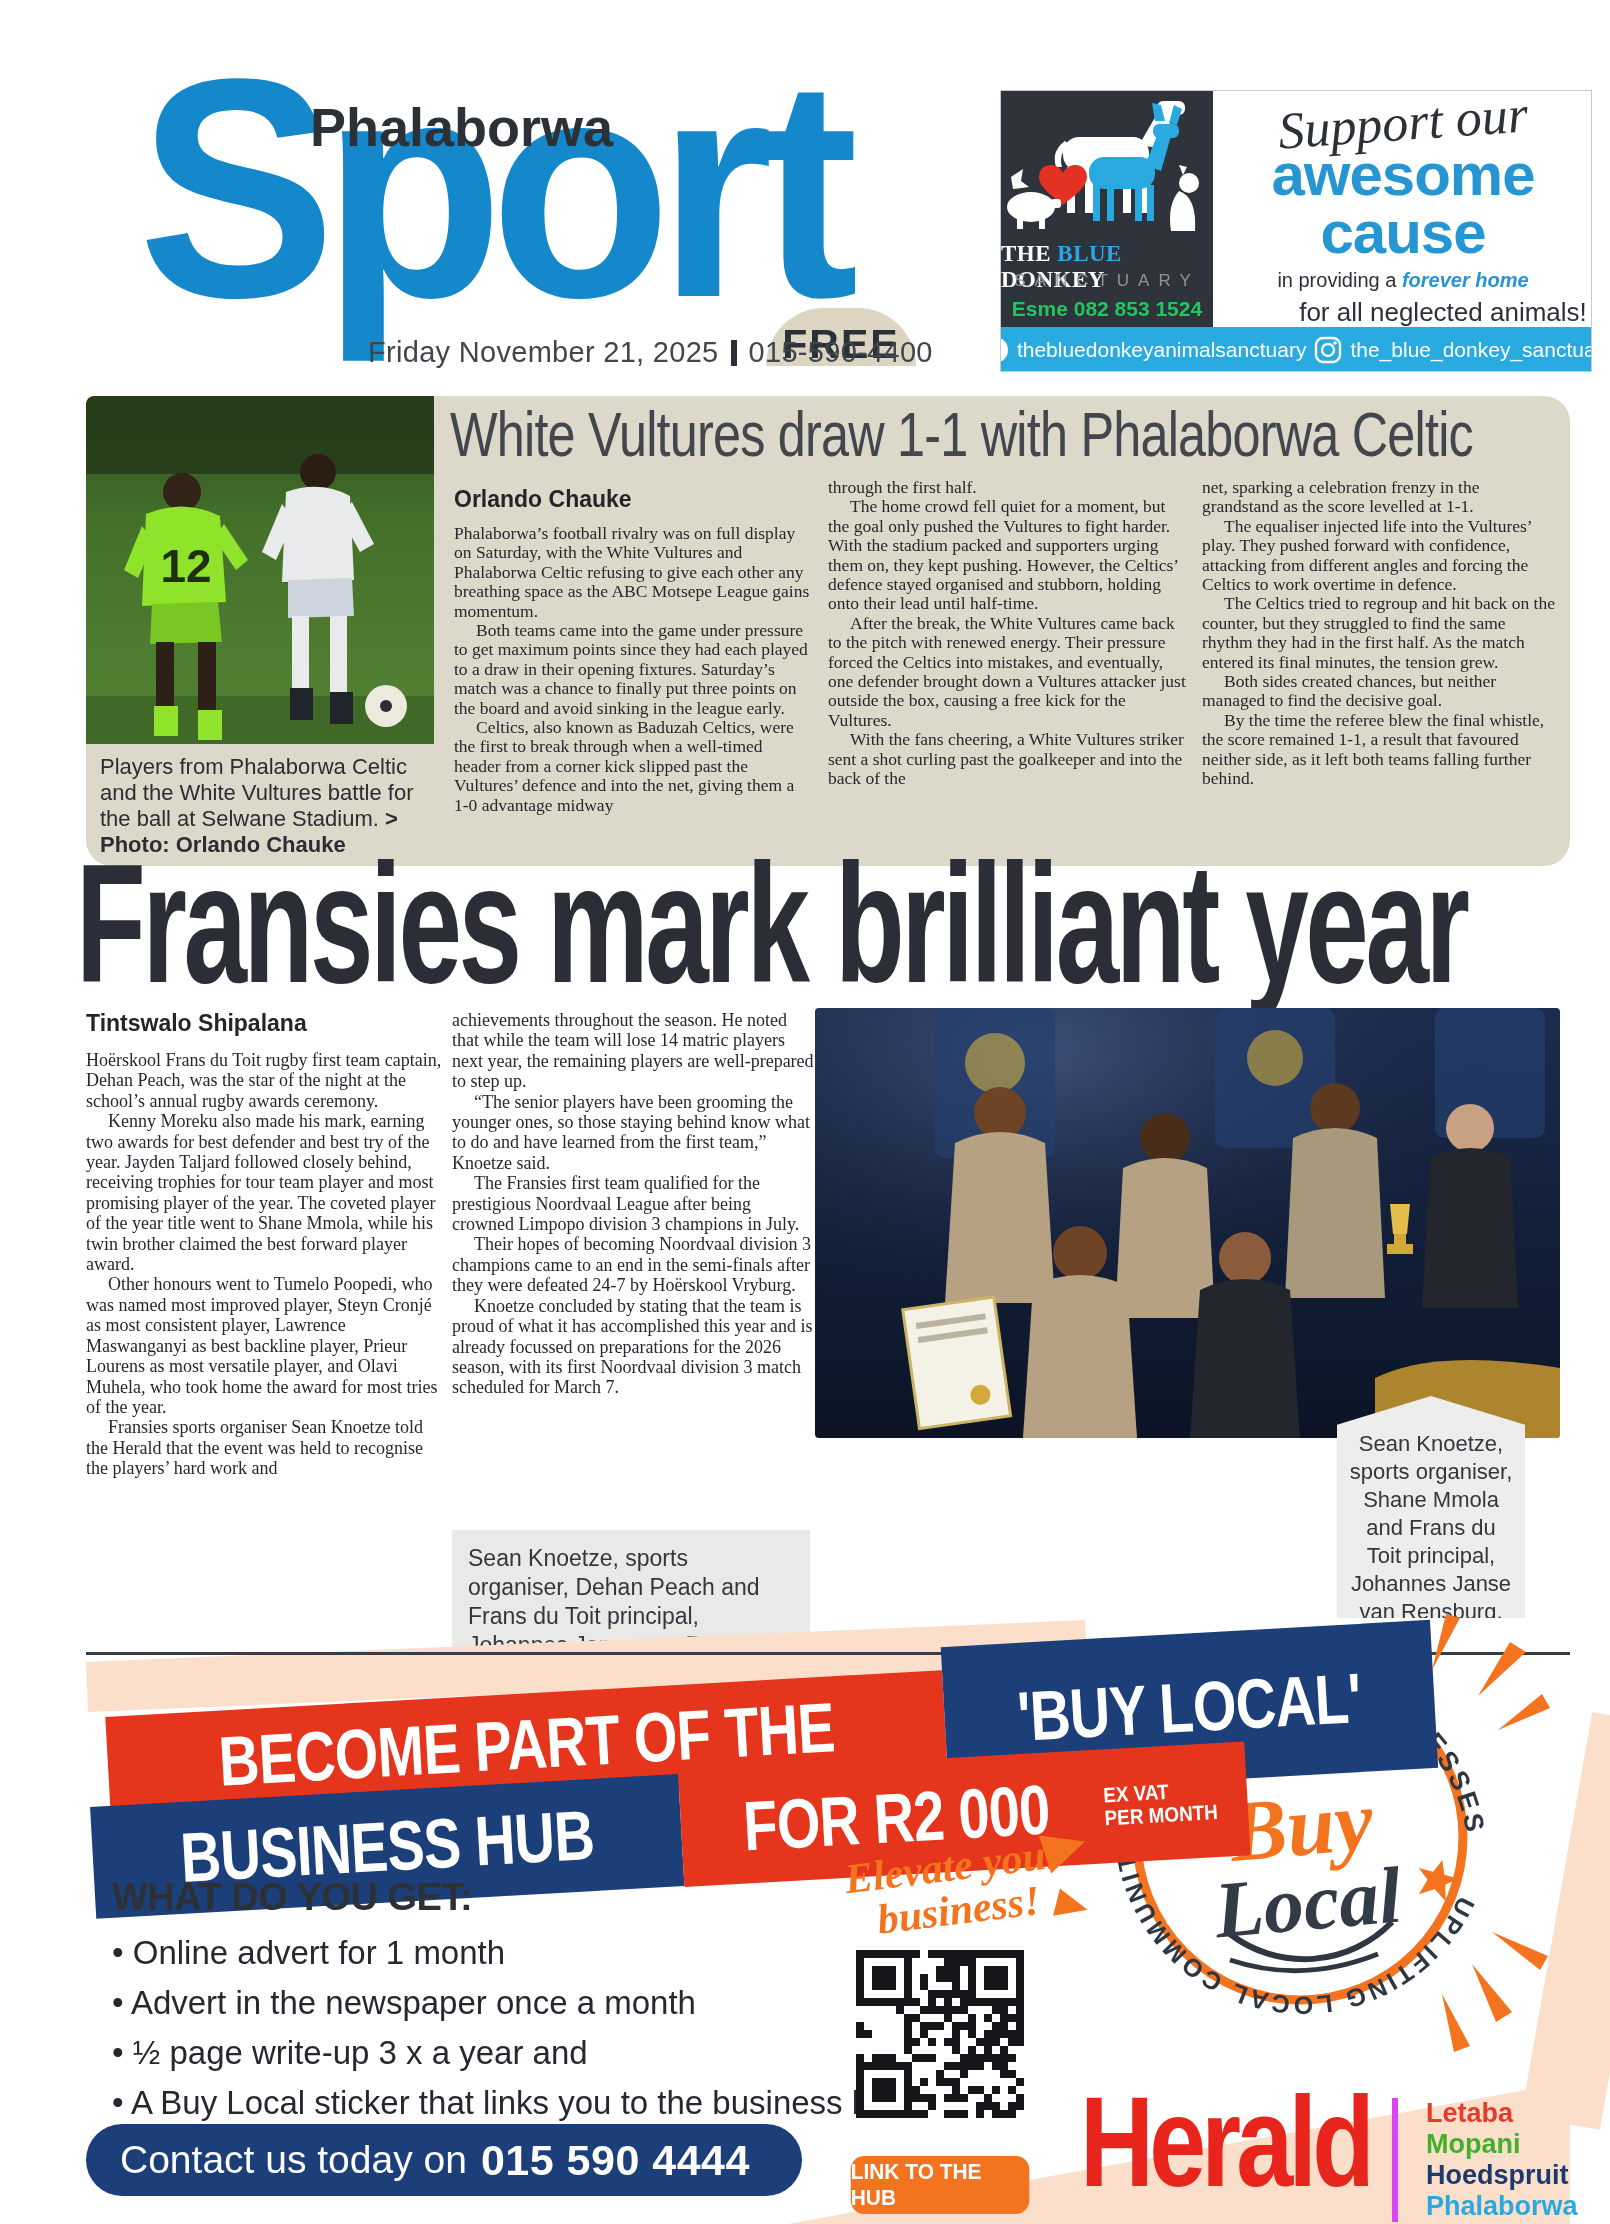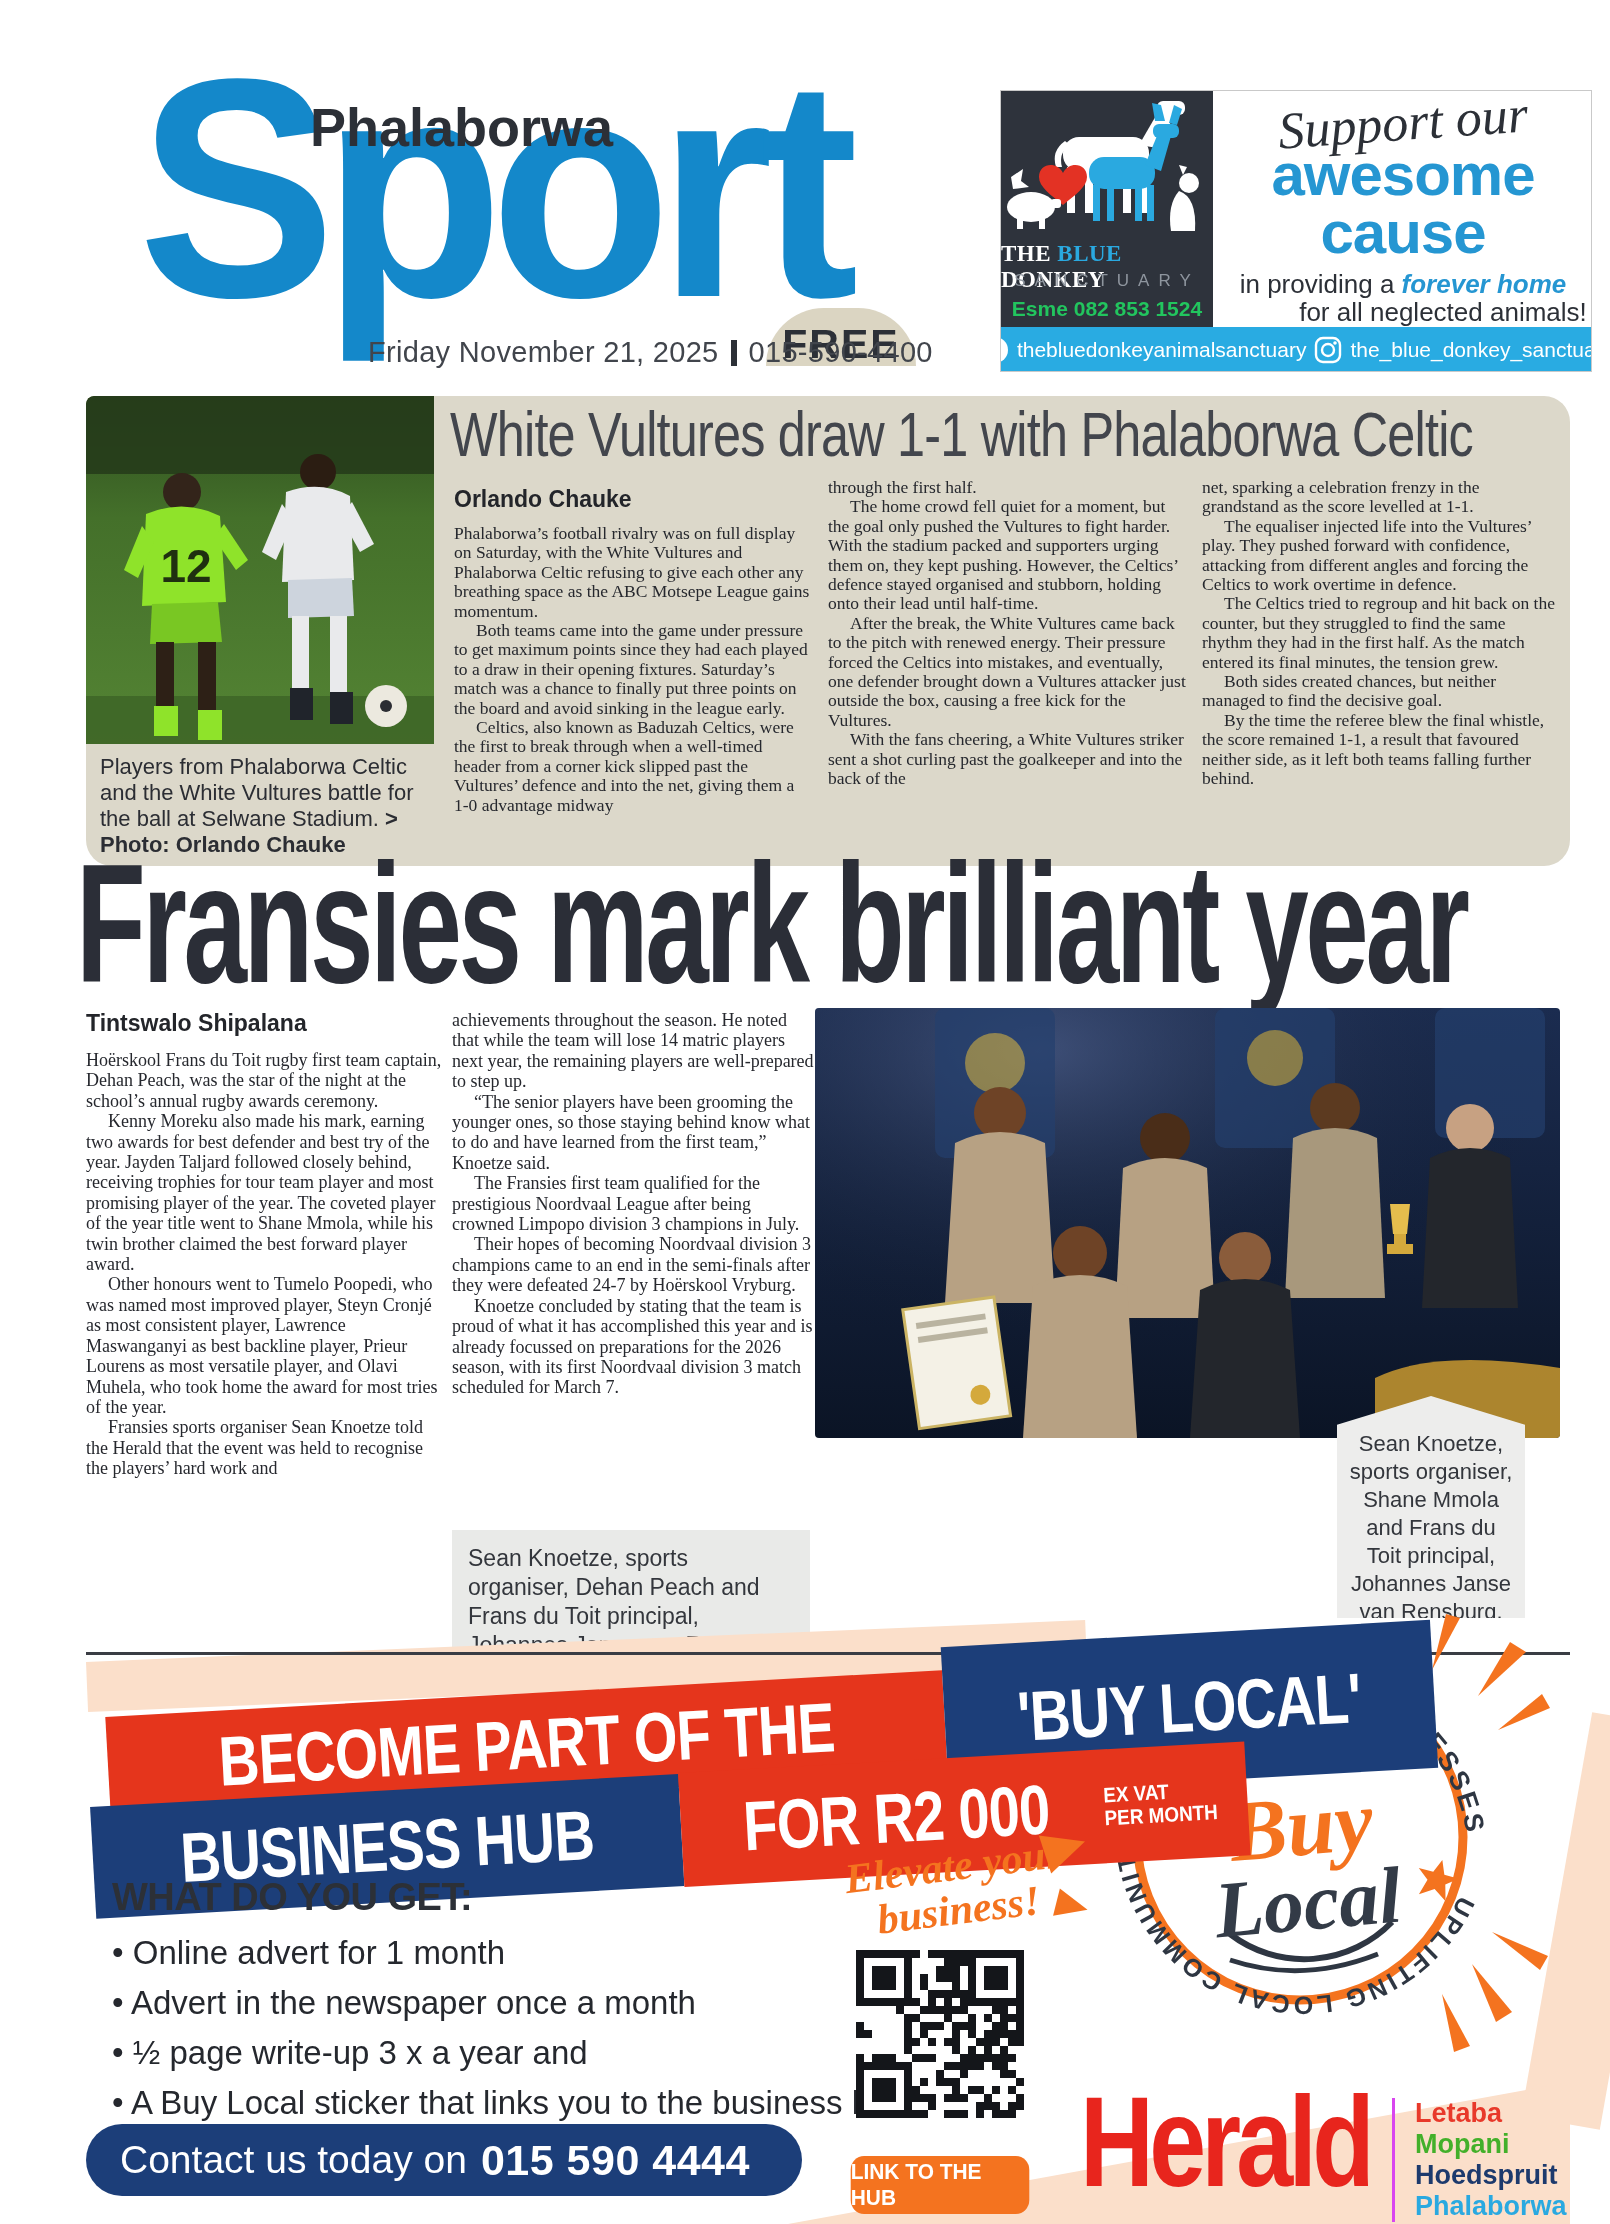--- a/index.html
+++ b/index.html
@@ -30,21 +30,21 @@
   .dk-sanct{position:absolute;left:0;top:180px;width:212px;text-align:center;font-size:17px;
     color:#8e959e;letter-spacing:9px;}
   .dk-esme{position:absolute;left:0;top:206px;width:212px;text-align:center;font-size:21px;
     font-weight:700;color:#22c55e;}
   .dk-script{position:absolute;left:0;top:2px;width:380px;font-family:"Liberation Serif",serif;
     font-style:italic;font-size:52px;color:#2c3037;transform:rotate(-4deg);}
   .dk-awesome{position:absolute;left:0;top:54px;width:380px;font-size:60px;font-weight:800;
     color:#2596d2;letter-spacing:-1px;line-height:1;}
   .dk-cause{position:absolute;left:0;top:112px;width:380px;font-size:60px;font-weight:800;
     color:#2596d2;letter-spacing:-1px;line-height:1;}
-  .dk-prov{position:absolute;left:0;top:178px;width:380px;font-size:26px;color:#2c3037;}
+  .dk-prov{position:absolute;left:0;top:178px;width:380px;font-size:20px;color:#2c3037;}
   .dk-prov b{color:#2596d2;font-style:italic;}
   .dk-anim{position:absolute;left:0;top:206px;width:380px;font-size:26px;color:#2c3037;padding-left:40px;}
   .soc-icon{display:inline-flex;align-items:center;}
 
   
   .a1-block{left:86px;top:396px;width:1484px;height:470px;background:#dcd8ca;
     border-radius:8px 26px 26px 26px;overflow:hidden;}
   .a1-photo{position:absolute;left:0;top:0;width:348px;height:348px;border-radius:8px 0 0 0;overflow:hidden;}
   .a1-caption{position:absolute;left:14px;top:358px;width:332px;font-size:22px;line-height:26px;color:#2b2d33;}
   .a1-headline{position:absolute;left:364px;top:2px;width:1400px;font-size:63px;font-weight:400;
@@ -113,21 +113,21 @@
   .contact-pill .pre{font-size:39px;font-weight:400;}
   .contact-pill .num{font-size:43px;font-weight:800;margin-left:14px;letter-spacing:0.5px;}
 
   .qr-box{left:856px;top:1950px;width:168px;height:168px;background:#fff;z-index:4;}
   .link-btn{left:846px;top:2156px;width:188px;height:58px;background:#f4731f;border-radius:14px;
     display:flex;align-items:center;justify-content:center;color:#fff;font-weight:700;font-size:22px;
     letter-spacing:0;z-index:4;transform:scaleX(0.95);}
 
   .herald{left:1080px;top:2078px;font-size:128px;font-weight:800;color:#e8251d;letter-spacing:-6px;
     transform:scaleX(0.8);transform-origin:left top;line-height:1;z-index:4;}
-  .regions{left:1392px;top:2098px;border-left:3px solid #d946ef;padding-left:20px;z-index:4;}
+  .regions{left:1392px;top:2098px;border-left:6px solid #d946ef;padding-left:28px;z-index:4;}
   .regions div{font-size:27px;font-weight:700;line-height:31px;}
   .rg0{color:#e8392a;} .rg1{color:#43b02a;} .rg2{color:#1d3a6d;} .rg3{color:#2aa9e0;}
 
   .stamp-wrap{left:1080px;top:1612px;width:480px;height:480px;z-index:3;}
 </style>
 </head>
 <body>
 
 <div class="page">
 

